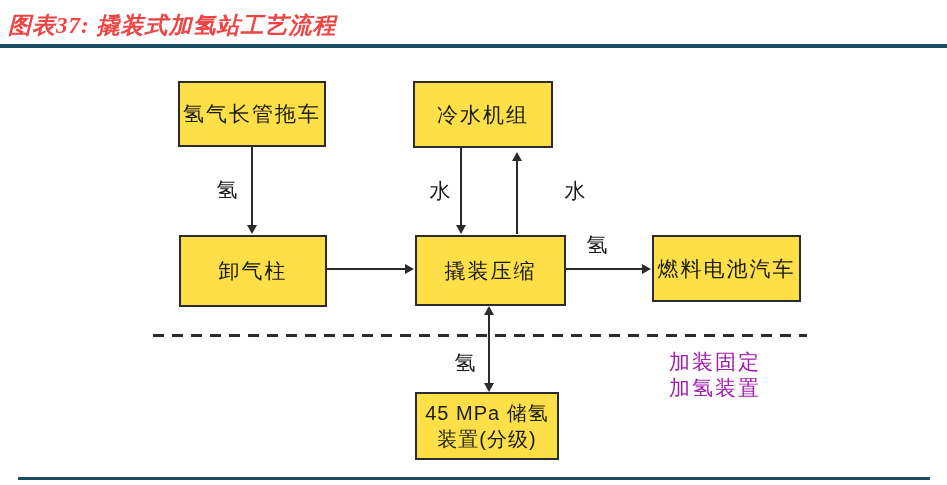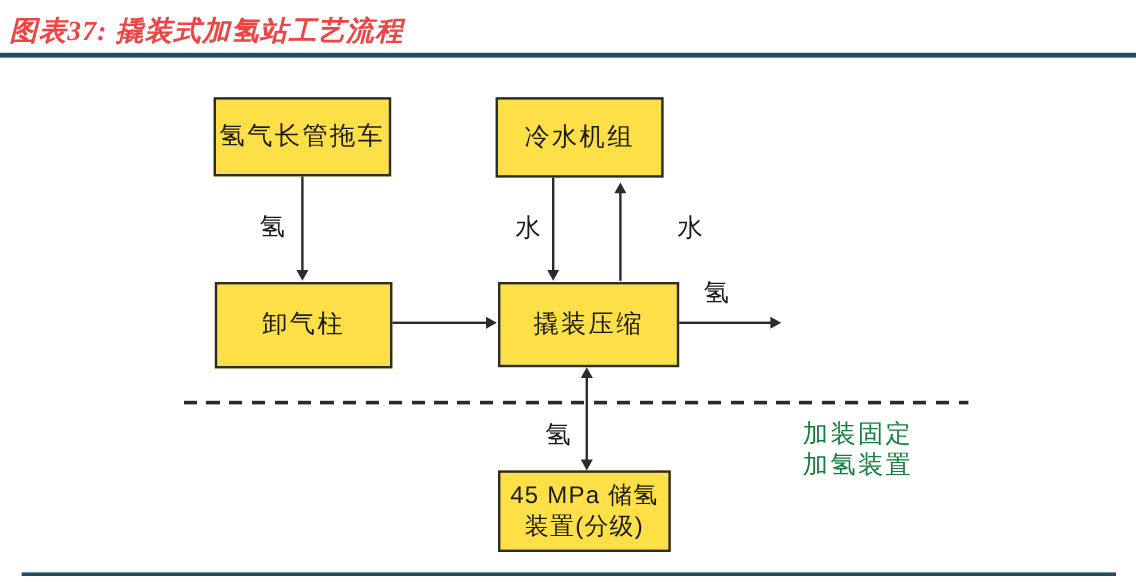--- a/index.html
+++ b/index.html
@@ -32,21 +32,21 @@
   .flow-label{
     position:absolute;font-size:21px;color:#1a1a1a;width:24px;height:24px;
     text-align:center;line-height:24px;
   }
   .dashed{
     position:absolute;left:153px;top:334px;width:654px;height:3px;
     background:repeating-linear-gradient(90deg,#2b2b2b 0 11px,transparent 11px 19px);
   }
   .annotation{
     position:absolute;left:669px;top:349px;font-size:21px;letter-spacing:2px;
-    line-height:26px;color:#15803d;text-align:left;white-space:nowrap;
+    line-height:26px;color:#a21caf;text-align:left;white-space:nowrap;
   }
 </style>
 </head>
 <body>
 
 <div class="canvas">
 
   <div class="fig-title">图表37: 撬装式加氢站工艺流程</div>
   <div class="rule rule-top"></div>
 
@@ -59,20 +59,23 @@
   </div>
 
   <div class="box" style="left:179px;top:235px;width:148px;height:72px">
     <span>卸气柱</span>
   </div>
 
   <div class="box" style="left:415px;top:235px;width:151px;height:71px">
     <span>撬装压缩</span>
   </div>
 
+  <div class="box" style="left:652px;top:235px;width:149px;height:67px">
+    <span>燃料电池汽车</span>
+  </div>
 
   <div class="box" style="left:415px;top:392px;width:144px;height:68px">
     <span class="mixed">45 MPa 储氢</span>
     <span class="mixed">装置(分级)</span>
   </div>
 
   <div>
     <div class="vline" style="left:251px;top:147px;height:79px"></div>
     <div class="head down" style="left:247px;top:225px"></div>
   </div>

